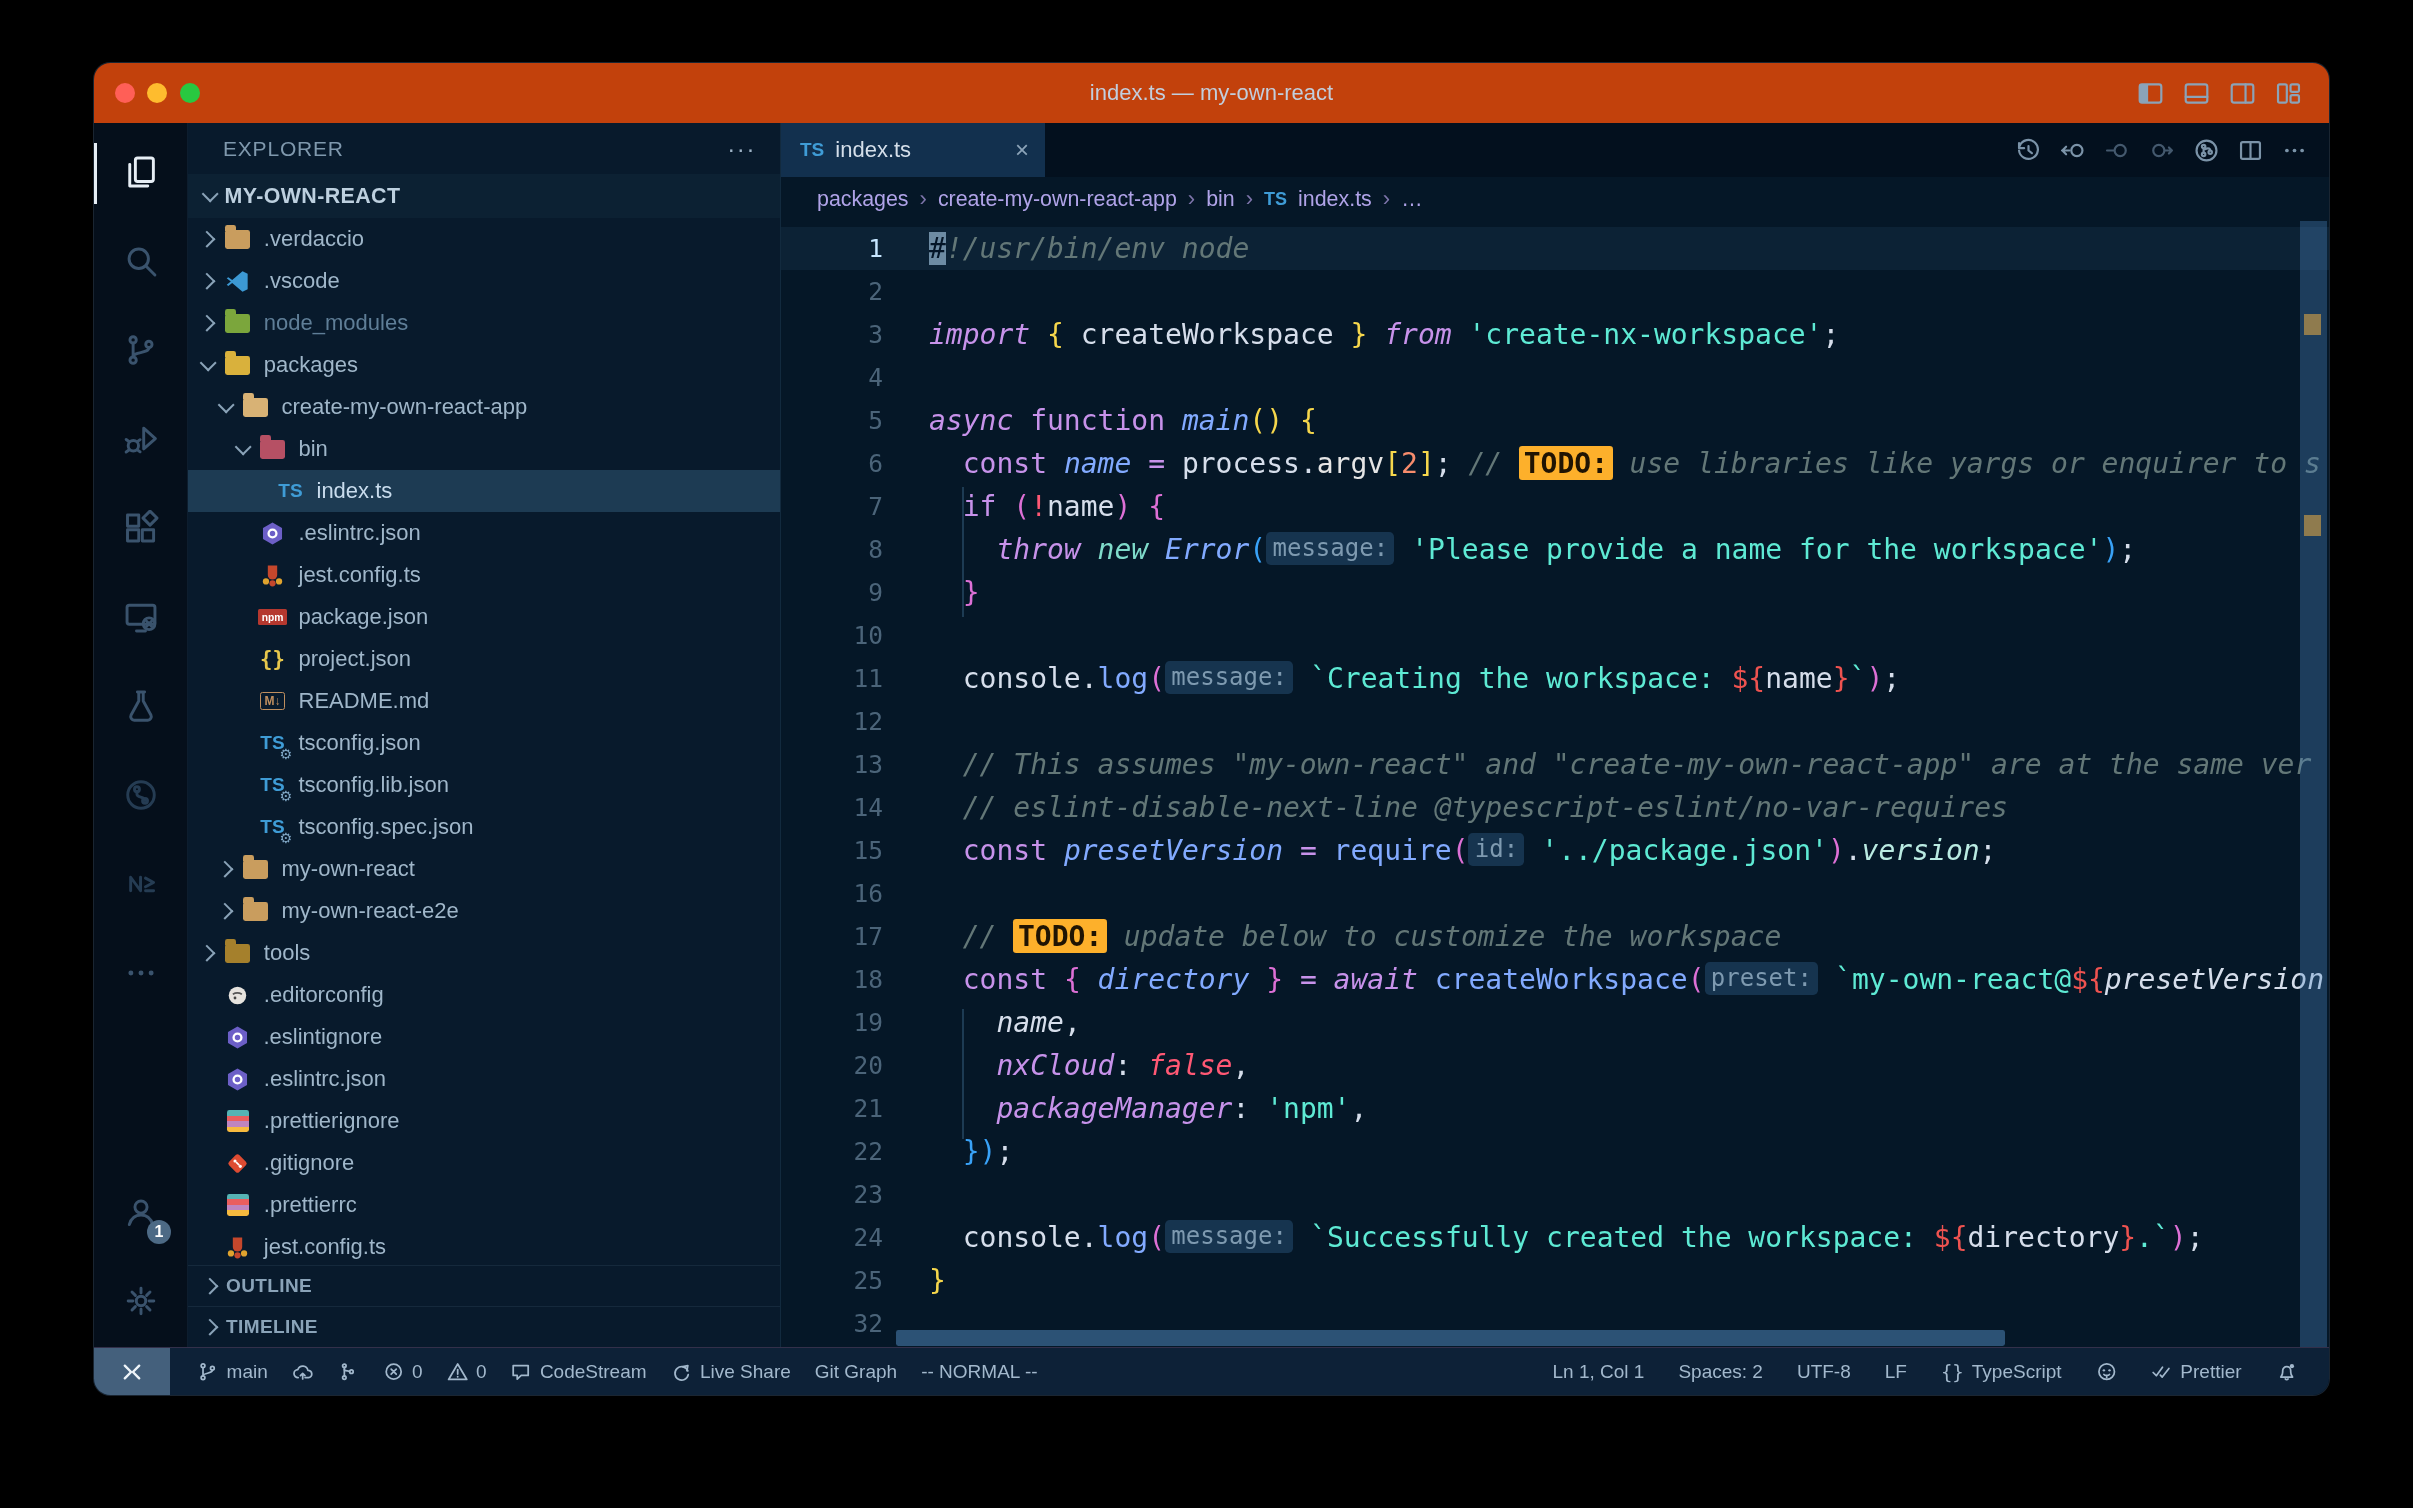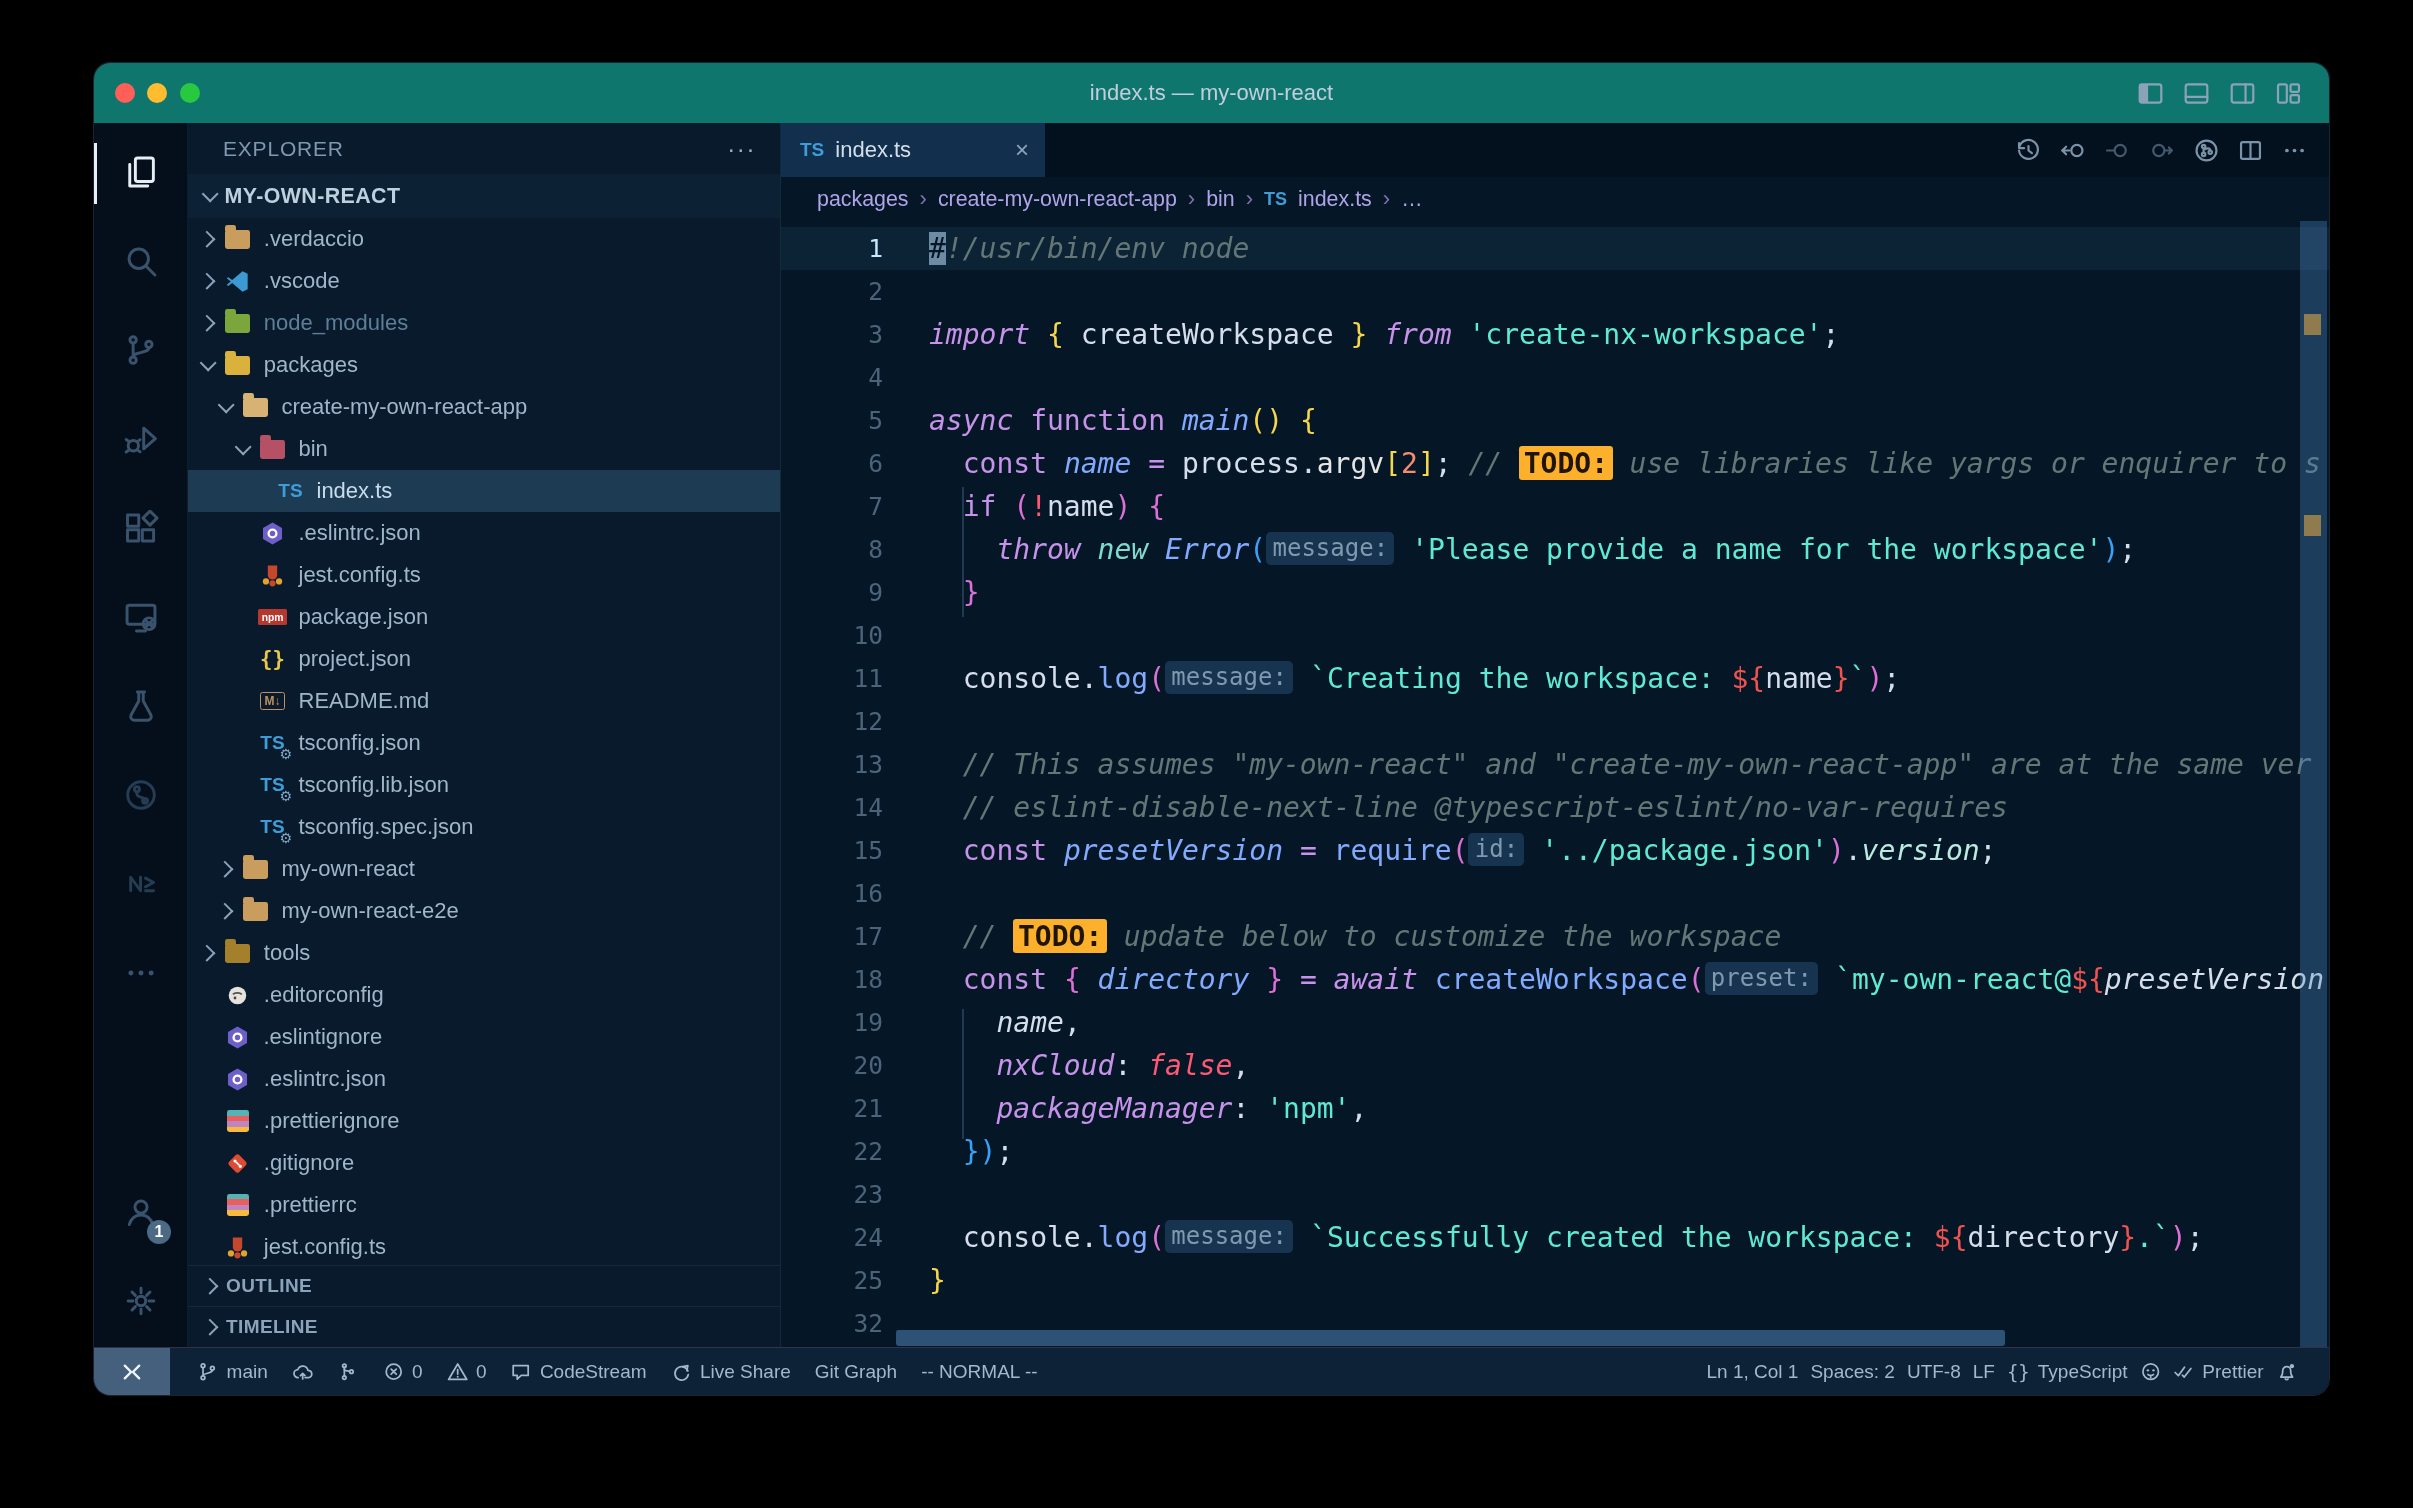--- a/index.html
+++ b/index.html
@@ -1,20 +1,20 @@
 <!DOCTYPE html>
 <html style="font-size:12.7px"><head>
 <meta charset="utf-8">
 <style>
   html,body{margin:0;padding:0;width:2413px;height:1509px;background:#000;overflow:hidden;
     font-family:"Liberation Sans",sans-serif;-webkit-font-smoothing:antialiased;}
   .window{position:absolute;left:93px;top:62px;width:2235px;height:1332px;background:#04101d;
     border-radius:17.4px;overflow:hidden;border:0.8px solid rgba(255,255,255,.09);display:flex;flex-direction:column;}
   
-  .titlebar{height:60px;background:#0f766e;display:flex;align-items:center;position:relative;flex:none;}
+  .titlebar{height:60px;background:#c2410c;display:flex;align-items:center;position:relative;flex:none;}
   .lights{display:flex;gap:12.7px;margin-left:20.6px;}
   .light{width:20px;height:20px;border-radius:50%;}
   .light.red{background:#ff5f57}.light.yellow{background:#febc2e}.light.green{background:#28c840}
   .win-title{position:absolute;left:0;right:0;text-align:center;color:#c2cedd;font-size:22px;}
   .tb-right{position:absolute;right:27px;display:flex;gap:19px;}
   .tb-right .ic{width:27px;height:27px;color:#8ba3b8;}
   
   .main{flex:1;display:flex;min-height:0;}
   
   .activity{width:93px;background:#050f1b;display:flex;flex-direction:column;align-items:center;
@@ -106,21 +106,21 @@
   .tk-inlay{background:#16344f;color:#7e9ab0;font-size:24px;border-radius:4.7px;padding:2.4px 6.3px;font-style:normal;}
   .tk-cur{background:#6d8ba3;color:#041527;}
   .iguide{position:absolute;width:1.6px;background:#1d3b53;}
   .vscrollbar{position:absolute;top:0;bottom:0;right:2.4px;width:27px;background:rgba(80,140,200,.33);}
   .vmark{position:absolute;right:8px;width:17.4px;height:20.6px;background:#8f7b4e;}
   .hscrollbar{position:absolute;height:16px;background:rgba(84,142,196,.5);border-radius:2.4px;bottom:0.8px;}
   
   .statusbar{height:47px;background:#0d2137;border-top:1.6px solid #33304a;display:flex;align-items:center;
     color:#a2b8cc;font-size:19px;flex:none;}
   .st-left{display:flex;align-items:center;height:100%;gap:24px;}
-  .st-right{margin-left:auto;display:flex;align-items:center;gap:12px;padding-right:32px;height:100%;}
+  .st-right{margin-left:auto;display:flex;align-items:center;gap:34px;padding-right:32px;height:100%;}
   .st-item{display:flex;align-items:center;gap:8px;}
   .st-item .ic{width:21.4px;height:21.4px;color:#a2b8cc;}
   .st-chip{height:100%;width:76px;background:#44607c;display:flex;align-items:center;justify-content:center;margin-right:3.2px;}
   .st-chip .ic{width:24px;height:24px;color:#eef4f9;}
   .st-braces{font-family:"DejaVu Sans Mono",monospace;font-size:19px;}
 </style>
 </head>
 <body>
 
 <div class="window">

